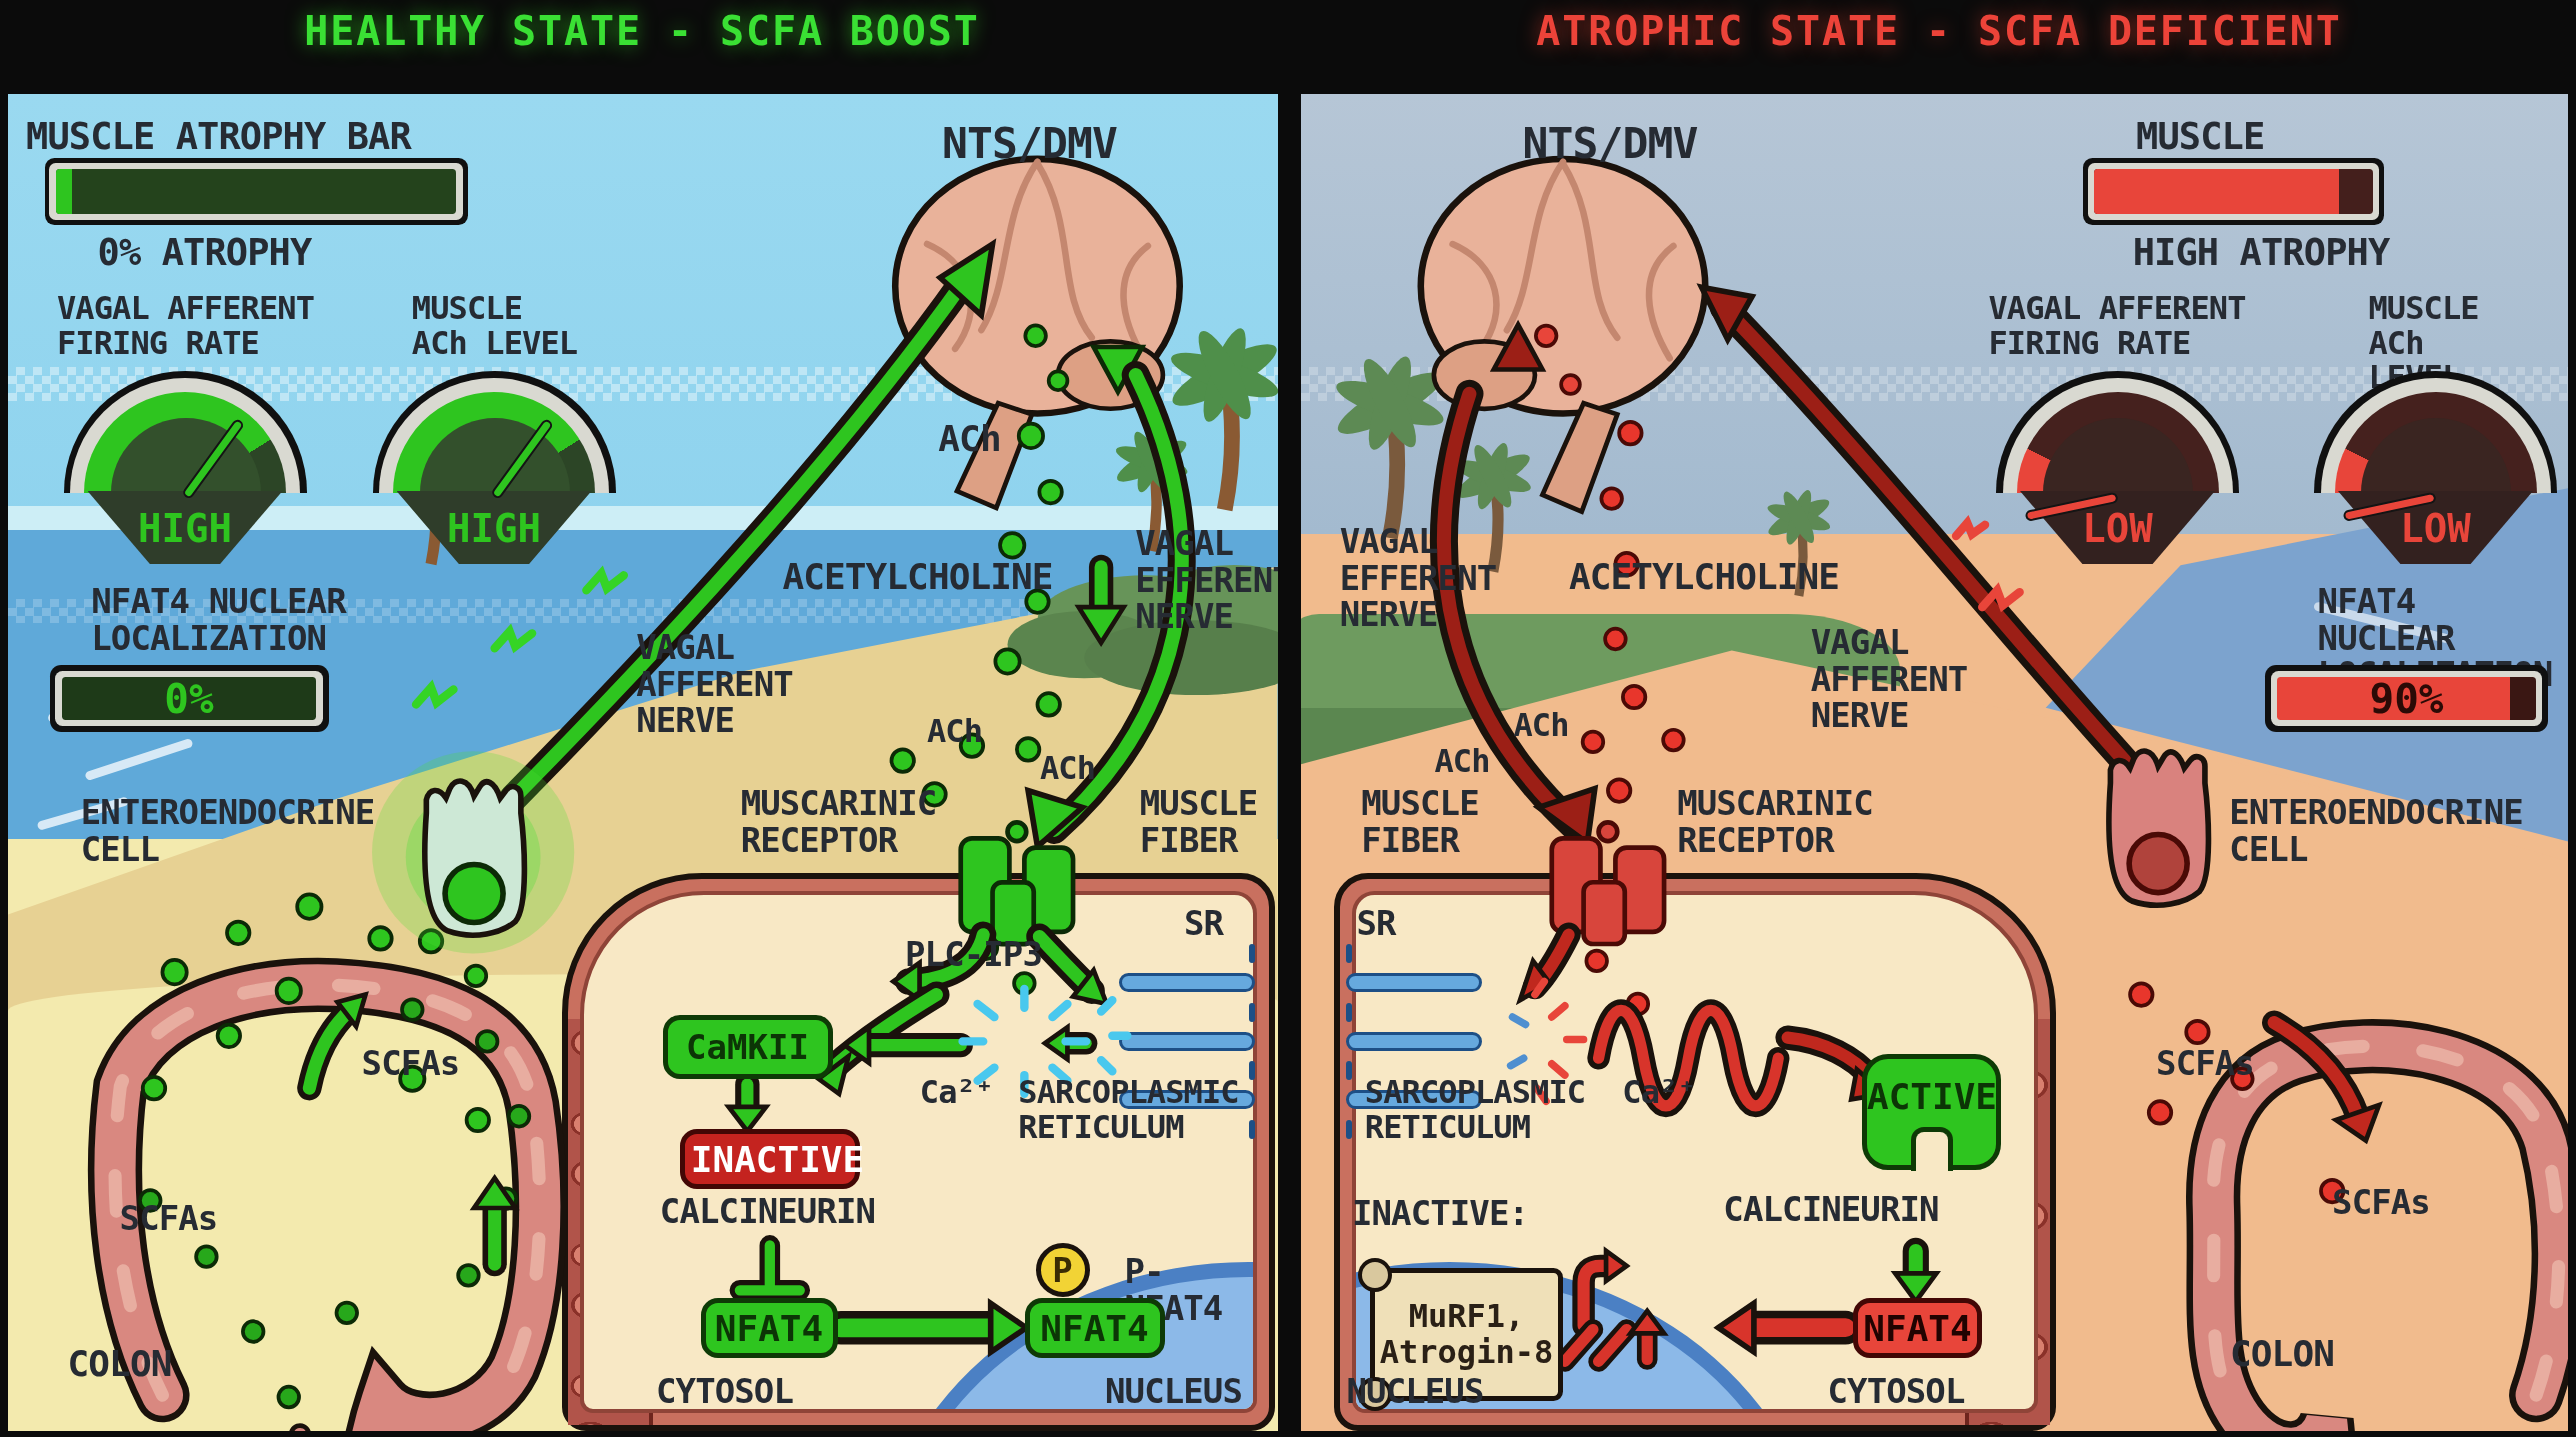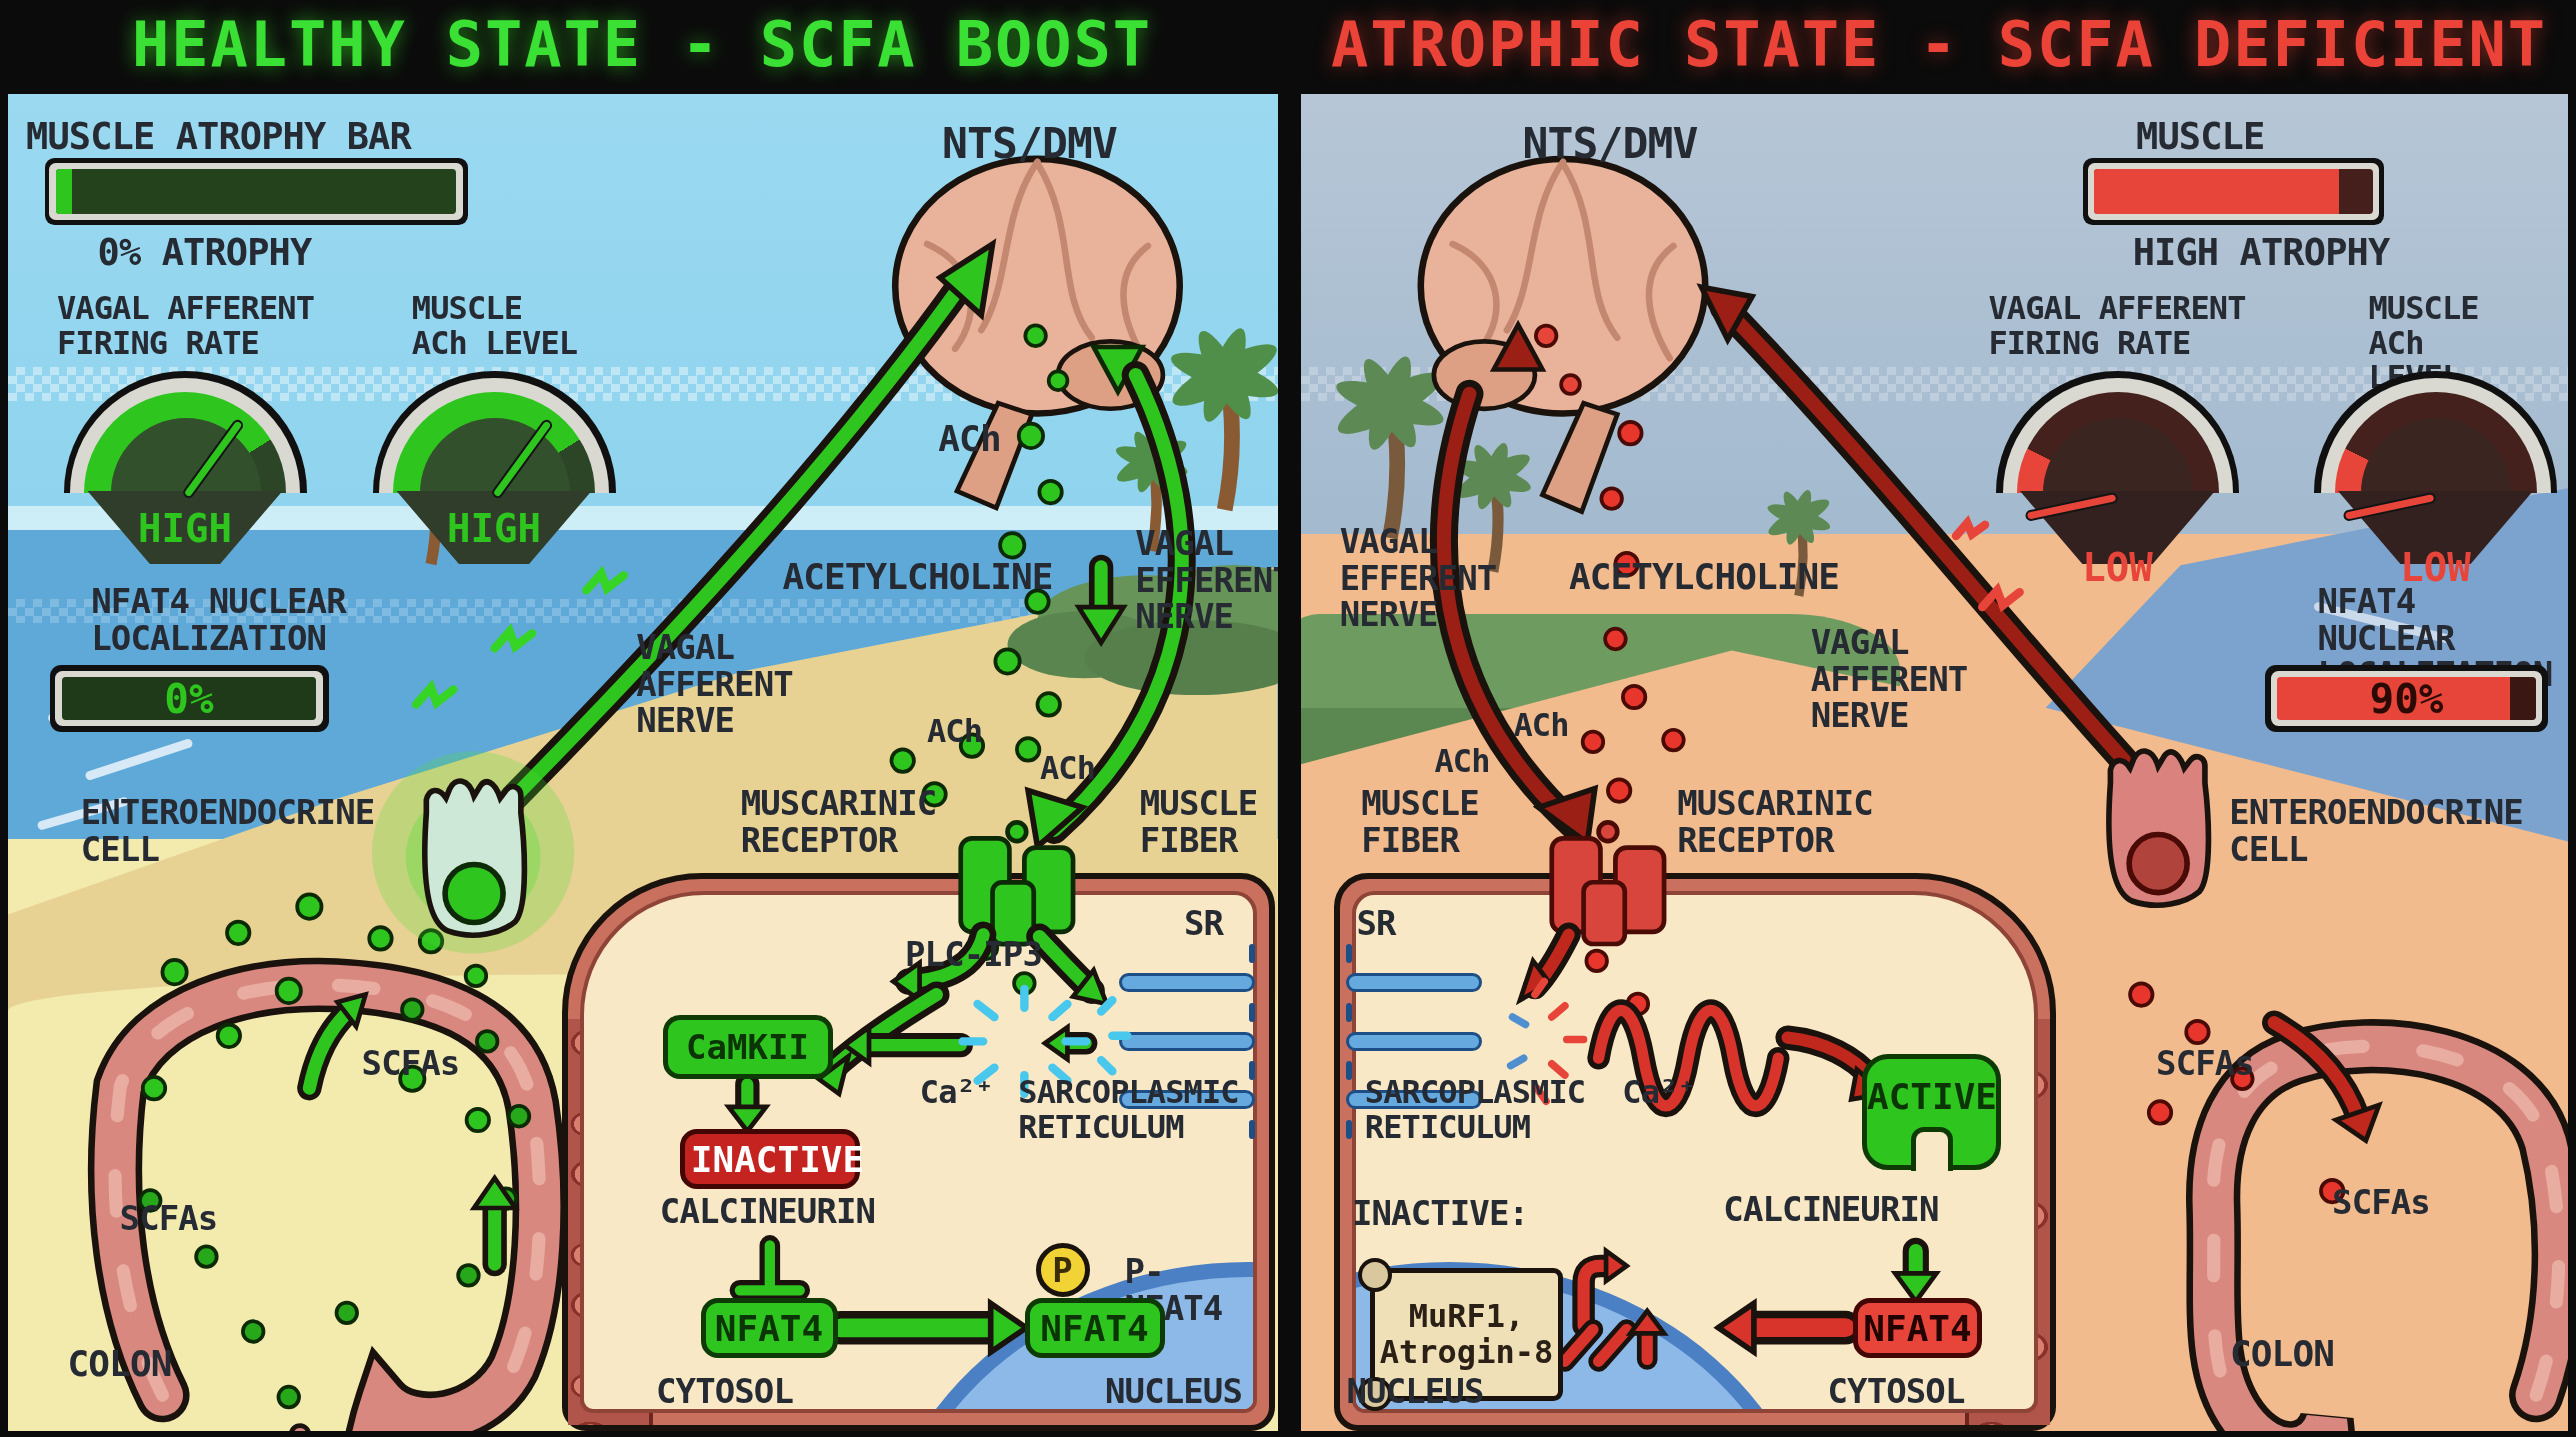--- a/index.html
+++ b/index.html
@@ -1,19 +1,19 @@
 <!DOCTYPE html>
 <html style="--title-green: #3ae034; --title-red: #ec4339; --pix-green: #2ec51f; --red: #e8453a; --dark-red-nerve: #9c1f16; --nucleus-blue: #8cb9e8; --sr-blue: #66a9de; --p-yellow: #f2d335;font-size:15px"><head>
 <meta charset="utf-8">
 <style>
   html,body{margin:0;padding:0;background:#000;}
   #stage{position:relative;width:2576px;height:1438px;background:#0b0b0b;overflow:hidden;
          font-family:"DejaVu Sans Mono",monospace;}
   .abs{position:absolute;}
-  .title{position:absolute;top:7.5px;font-weight:bold;font-size:62px;letter-spacing:1.9px;
+  .title{position:absolute;top:7.5px;font-weight:bold;font-size:40px;letter-spacing:1.9px;
          white-space:nowrap;transform:translateX(-50%);}
   .title.h{left:642px;color:var(--title-green,#3ae034);text-shadow:0 0 19px rgba(60,255,40,.55);}
   .title.a{left:1939px;color:var(--title-red,#ec4339);text-shadow:0 0 19px rgba(255,70,50,.5);}
   .panel{position:absolute;top:94px;height:1337px;overflow:hidden;}
   #panelL{left:7.5px;width:1270px;background:#f3eaae;}
   #panelR{left:1301px;width:1267px;background:#f1bb8d;}
   .lbl{position:absolute;transform:translateX(-50%);font-weight:bold;color:#262b33;text-align:left;
        white-space:pre-line;line-height:1.08;letter-spacing:-0.9px;}
   .dither{background:conic-gradient(rgba(255,255,255,.4) 25%,transparent 0 50%,rgba(255,255,255,.4) 0 75%,transparent 0);
           background-size:17px 17px;}
@@ -39,21 +39,21 @@
   .g-face{position:absolute;left:47px;top:47px;width:150px;height:75px;border-radius:77px 77px 0 0;}
   .hg .g-face{background:#33502c;} .ag .g-face{background:#3a2521;}
   .g-base{position:absolute;left:24px;top:120px;width:195px;height:73px;
           clip-path:polygon(0 0,100% 0,84% 50%,68% 100%,32% 100%,16% 50%);}
   .hg .g-base{background:#2f3d2a;} .ag .g-base{background:#33211f;}
   .g-needle{position:absolute;left:116px;top:32px;width:11.2px;height:94px;border-radius:7.5px;
             transform-origin:50% 100%;border:2.8px solid #141414;box-sizing:border-box;}
   .hg .g-needle{background:var(--pix-green,#35d425);transform:rotate(36deg);}
   .ag .g-needle{background:var(--red,#e8453a);transform:rotate(-102deg);}
   .g-val{position:absolute;left:0;top:135px;width:100%;text-align:center;font-weight:bold;font-size:39px;}
-  .hg .g-val{color:var(--pix-green,#35d425);} .ag .g-val{color:var(--red,#e8453a);margin-top:39px;}
+  .hg .g-val{color:var(--pix-green,#35d425);} .ag .g-val{color:var(--red,#e8453a);}
   
   .fiber{position:absolute;top:779px;width:713px;height:558px;background:#c9705f;border:6.6px solid #1a120c;box-sizing:border-box;}
   #fibL{left:554px;border-radius:140px 34px 24px 24px;}
   #fibR{left:33px;width:722px;border-radius:34px 140px 24px 24px;}
   .fiber .inner{position:absolute;inset:12px;background:#f8e8c5;border:4.7px solid #8f4438;overflow:hidden;}
   #fibL .inner{border-radius:124px 22.5px 13px 13px;}
   #fibR .inner{border-radius:22.5px 124px 13px 13px;}
   .tex{position:absolute;top:140px;bottom:0;width:81px;
        background:radial-gradient(26px 19px at 22.5px 24px,#d97f6f 60%,#8a3129 62% 74%,transparent 76%),
                   radial-gradient(28px 20.6px at 58px 66px,#d97f6f 60%,#8a3129 62% 74%,transparent 76%),

